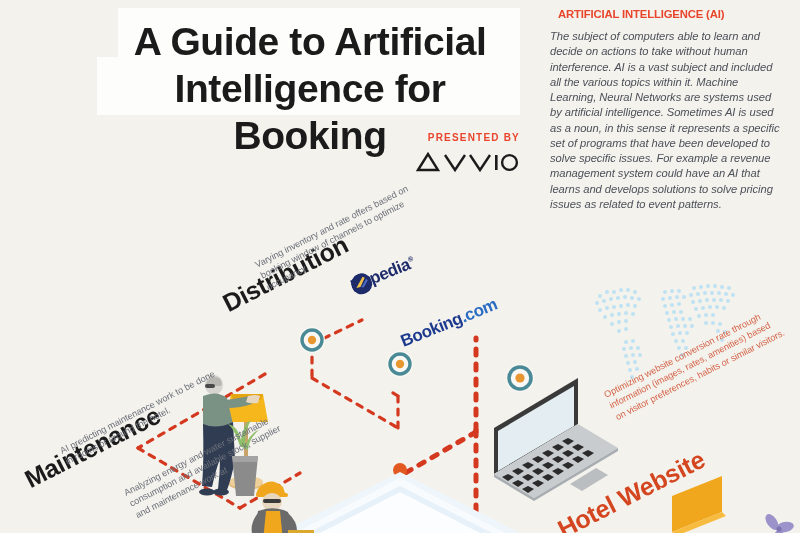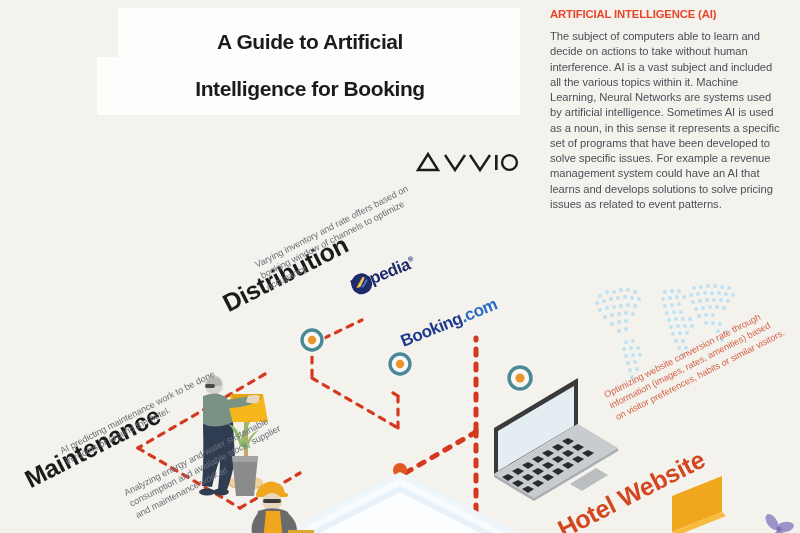--- a/index.html
+++ b/index.html
@@ -15,45 +15,45 @@
   .hdr-block-top{
     position:absolute;left:118px;top:8px;width:402px;height:60px;
     background:#fdfdfc;
   }
   .hdr-block-bot{
     position:absolute;left:97px;top:57px;width:423px;height:58px;
     background:#fdfdfc;
   }
   .title{
     position:absolute;left:100px;top:18px;width:420px;
-    font-size:21px;line-height:47px;font-weight:bold;color:#1b1b1b;
+    font-size:39px;line-height:47px;font-weight:bold;color:#1b1b1b;
     text-align:center;letter-spacing:-0.4px;
   }
   .title .ln{display:block;}
 
   .presented{
     position:absolute;left:300px;top:132px;width:220px;text-align:right;
     font-size:10px;font-weight:bold;letter-spacing:1.2px;color:#e8452c;
   }
   .avvio-wrap{
     position:absolute;left:300px;top:150px;width:220px;
     display:flex;justify-content:flex-end;align-items:center;gap:5px;
   }
   .avvio-wrap svg{display:block;}
   .avvio-hidden{position:absolute;width:1px;height:1px;overflow:hidden;
     clip:rect(0 0 0 0);white-space:nowrap;}
 
   
   .side-col{position:absolute;left:550px;top:8px;width:232px;}
   .side-head{
     font-size:11.3px;font-weight:bold;color:#e8452c;letter-spacing:-0.15px;
-    margin:0 0 9px 0;
+    margin:0 0 9px 8px;
   }
   .side-body{
-    font-size:11.2px;line-height:15.25px;color:#4b4f58;letter-spacing:-0.05px;
+    font-size:11.2px;line-height:15.25px;color:#4b4f58;letter-spacing:-0.05px;font-style:italic;
   }
 
   
   .diagram{position:absolute;left:0;top:200px;width:800px;height:333px;}
   .diagram svg{position:absolute;left:0;top:0;}
 
   
   .rot{position:absolute;transform-origin:left top;}
 
   .lbl-heading{
@@ -78,20 +78,21 @@
 <div class="infographic">
 
   <div class="hdr-block-top"></div>
   <div class="hdr-block-bot"></div>
 
   <div class="title">
     <span class="ln">A Guide to Artificial</span>
     <span class="ln">Intelligence for Booking</span>
   </div>
 
+  <div class="presented">PRESENTED BY</div>
 
   <div class="avvio-wrap">
     <span class="avvio-hidden">AVVIO</span>
     <svg width="104" height="24" viewBox="0 0 104 24" aria-hidden="true">
       <g fill="none" stroke="#1b1b1b" stroke-width="2.4" stroke-linejoin="miter">
 
         <path d="M2 20 L12 4 L22 20 Z"></path>
 
         <path d="M29 5 L39 20 L49 5"></path>
 

